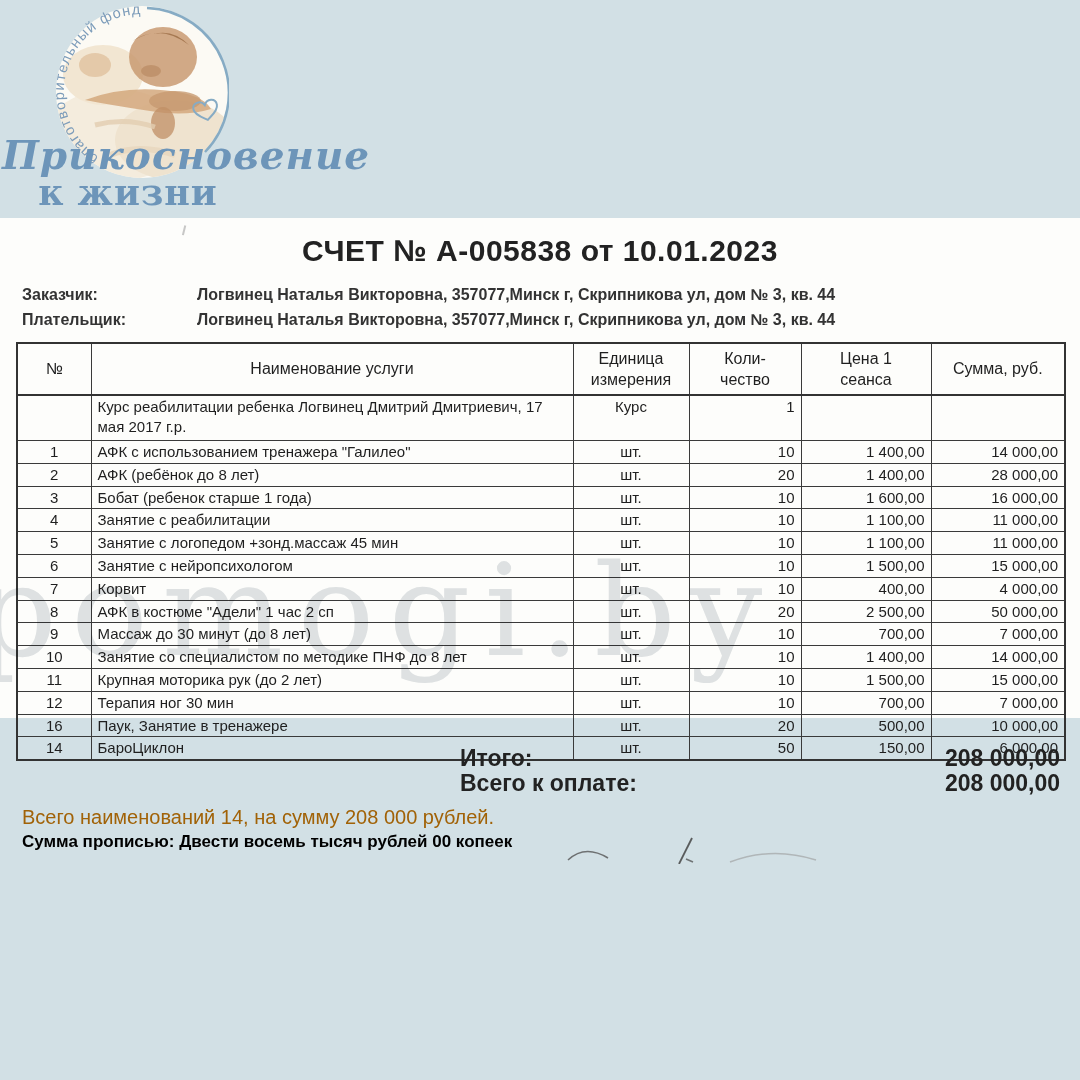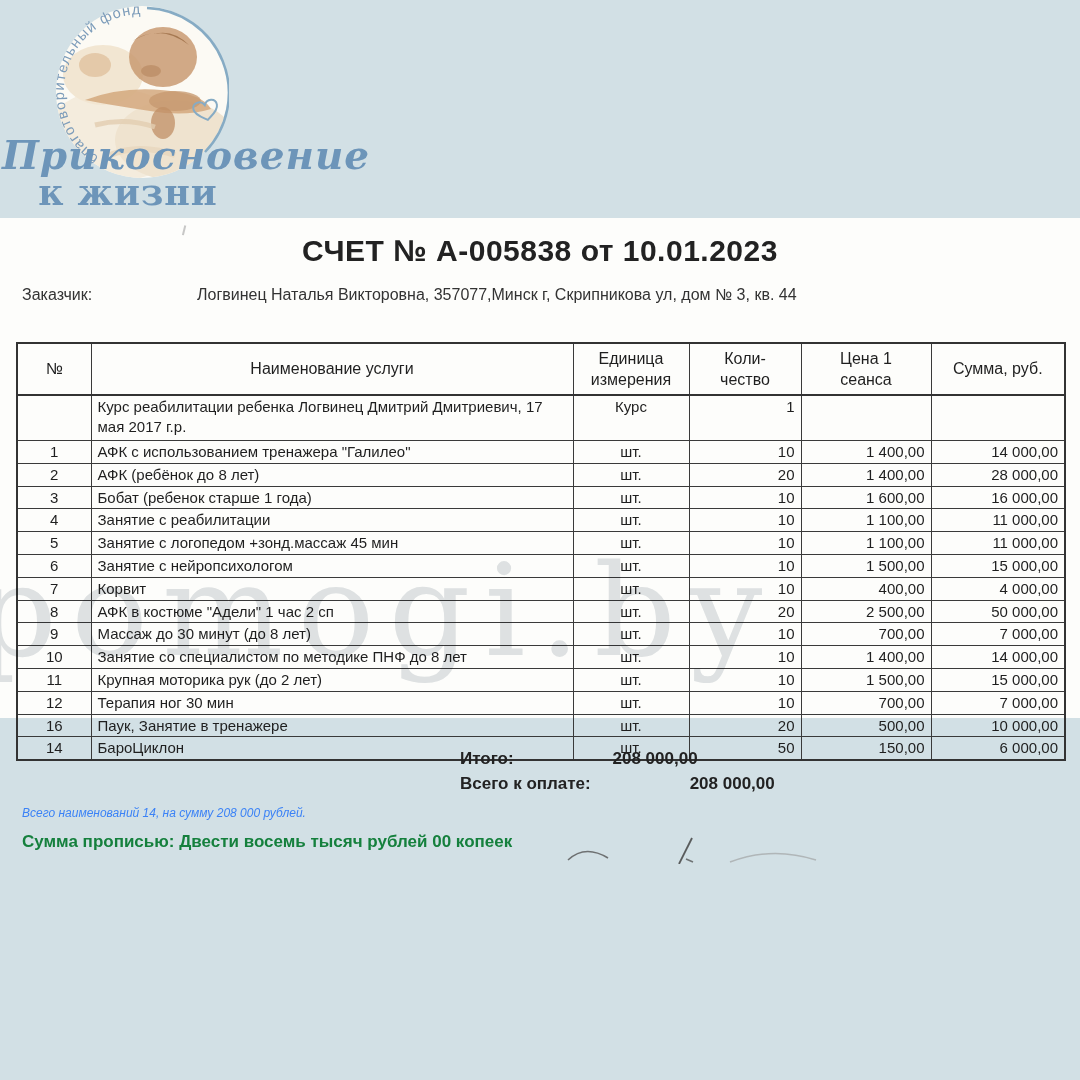--- a/index.html
+++ b/index.html
@@ -27,21 +27,21 @@
   .logo-name2{
     position:absolute;left:2px;top:172px;width:252px;text-align:center;
     font-family:"DejaVu Serif", serif;font-weight:bold;
     font-size:35px;color:#6d95b9;letter-spacing:1px;
   }
   
   .title{
     position:absolute;left:0;top:16px;width:1080px;text-align:center;
     font-size:30px;font-weight:bold;letter-spacing:.5px;color:#222;
   }
-  .party-row{position:absolute;left:22px;font-size:16px;color:#333;}
+  .party-row{position:absolute;left:22px;font-size:16px;color:#333;font-weight:bold;}
   .party-label{display:inline-block;width:175px;}
   
   table.inv{
     position:absolute;left:16px;top:124px;width:1048px;
     border-collapse:collapse;table-layout:fixed;
     font-size:15px;color:#1f1f1f;
   }
   table.inv{border:2px solid #333;}
   table.inv th, table.inv td{
     border:1px solid #3a3a3a;vertical-align:top;
@@ -55,27 +55,27 @@
   col.c-num{width:74px;} col.c-name{width:482px;} col.c-unit{width:116px;}
   col.c-qty{width:112px;} col.c-price{width:130px;} col.c-sum{width:134px;}
   td.num{text-align:center;}
   td.unit{text-align:center;}
   td.qty,td.price,td.sum{text-align:right;}
   tr.course-row td{height:42px;}
   tr.item-row td{height:19px;}
   
   .totals{position:absolute;right:20px;top:528px;width:600px;}
   .total-line{
-    display:flex;justify-content:flex-start;align-items:baseline;
-    font-weight:bold;font-size:17px;line-height:25px;color:#222;
+    display:flex;justify-content:space-between;align-items:baseline;
+    font-weight:bold;font-size:23px;line-height:25px;color:#222;
   }
   .t-value{width:184px;text-align:right;}
   
-  .foot1{position:absolute;left:22px;top:588px;font-size:12px;color:#3b82f6;font-style:italic;}
-  .foot2{position:absolute;left:22px;top:614px;font-size:17px;font-weight:bold;color:#15803d;}
+  .foot1{position:absolute;left:22px;top:588px;font-size:20px;color:#a16207;}
+  .foot2{position:absolute;left:22px;top:614px;font-size:17px;font-weight:bold;color:#000000;}
   
   .watermark{
     position:absolute;left:-25px;top:318px;width:1020px;
     font-family:"DejaVu Serif", serif;
     font-size:128px;letter-spacing:14px;color:#c6ccd1;
     mix-blend-mode:multiply;opacity:.55;pointer-events:none;z-index:4;
     white-space:nowrap;
   }
   
   .signature{position:absolute;left:540px;top:606px;width:320px;height:40px;}
@@ -124,20 +124,23 @@
   <div class="logo-name2">к жизни</div>
 </div>
 
 <div class="sheet">
   <div class="fold-mark"></div>
 
   <div class="title">СЧЕТ № А-005838 от 10.01.2023</div>
 
   <div class="party-row" style="top:68px;">
     <span class="party-label">Заказчик:</span><span>Логвинец Наталья Викторовна, 357077,Минск г, Скрипникова ул, дом № 3, кв. 44</span>
+  </div>
+  <div class="party-row" style="top:93px;">
+    <span class="party-label">Плательщик:</span><span>Логвинец Наталья Викторовна, 357077,Минск г, Скрипникова ул, дом № 3, кв. 44</span>
   </div>
 
   <table class="inv">
     <colgroup>
       <col class="c-num">
         <col class="c-name">
         <col class="c-unit">
       <col class="c-qty">
         <col class="c-price">
         <col class="c-sum">

